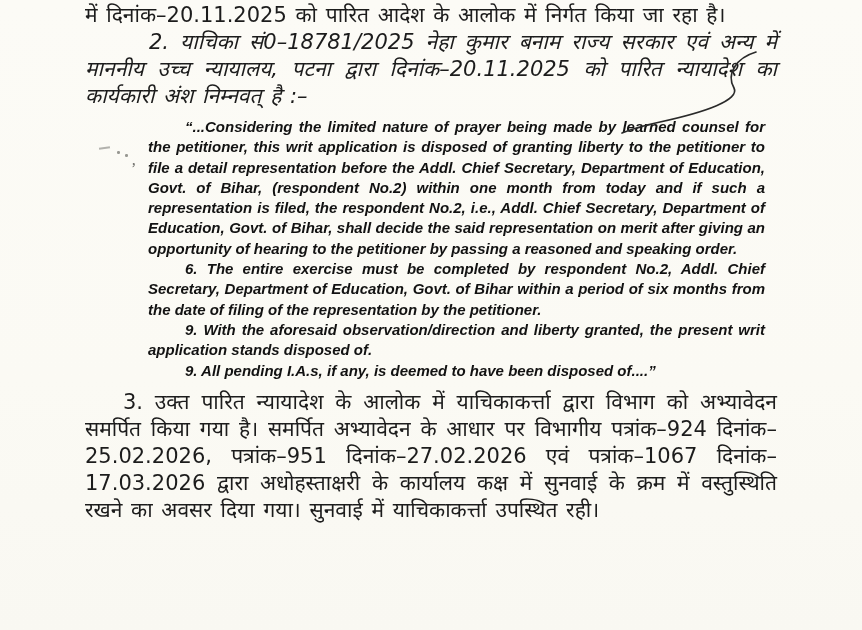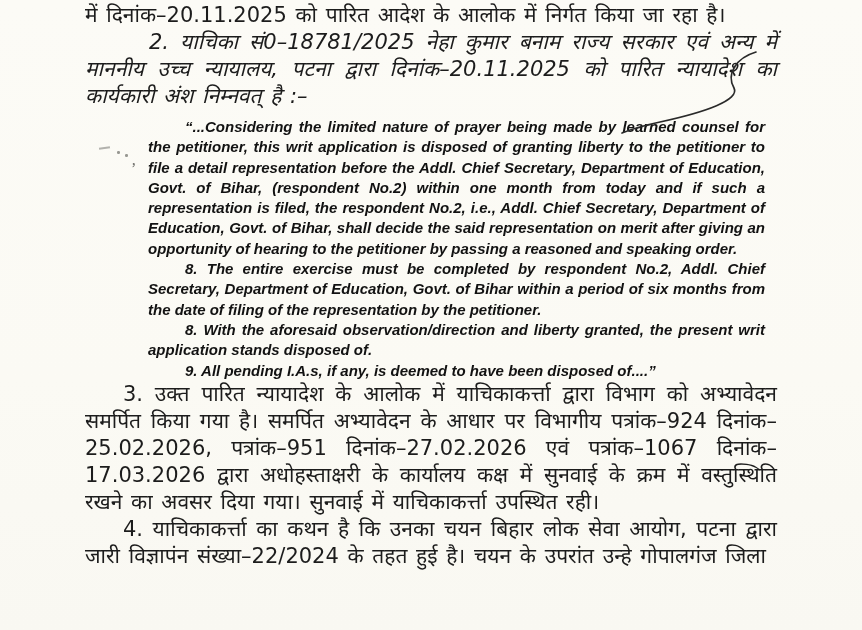--- a/index.html
+++ b/index.html
@@ -16,21 +16,21 @@
   .content{
     position:absolute;left:85px;top:2px;width:692px;
   }
   .hindi{
     font-family:"DejaVu Sans",sans-serif;
     font-size:21px;line-height:27px;
     text-align:justify;margin:0;color:#1c1c1c;
     word-spacing:2px;
   }
   .indent-lg{text-indent:64px;font-style:italic;}
-  .indent{text-indent:38px;}
+  .indent{text-indent:38px;margin-top:8px;}
   .quote{
     box-sizing:border-box;
     margin:7px 0 0 63px;width:617px;
     font-family:"Liberation Sans",sans-serif;
     font-style:italic;font-weight:700;
     font-size:15px;line-height:20.3px;
     text-align:justify;color:#121212;
   }
   .quote p{margin:0;text-indent:37px;}
   
@@ -64,28 +64,27 @@
 <div class="page">
 
   <div class="content">
 
     <p class="hindi" lang="hi">में दिनांक–20.11.2025 को पारित आदेश के आलोक में निर्गत किया जा रहा है।</p>
 
     <p class="hindi indent-lg" lang="hi">2. याचिका सं0–18781/2025 नेहा कुमार बनाम राज्य सरकार एवं अन्य में माननीय उच्च न्यायालय, पटना द्वारा दिनांक–20.11.2025 को पारित न्यायादेश का कार्यकारी अंश निम्नवत् है :–</p>
 
     <div class="quote" lang="en">
       <p>“...Considering the limited nature of prayer being made by learned counsel for the petitioner, this writ application is disposed of granting liberty to the petitioner to file a detail representation before the Addl. Chief Secretary, Department of Education, Govt. of Bihar, (respondent No.2) within one month from today and if such a representation is filed, the respondent No.2, i.e., Addl. Chief Secretary, Department of Education, Govt. of Bihar, shall decide the said representation on merit after giving an opportunity of hearing to the petitioner by passing a reasoned and speaking order.</p>
-      <p>8. The entire exercise must be completed by respondent No.2, Addl. Chief Secretary, Department of Education, Govt. of Bihar within a period of six months from the date of filing of the representation by the petitioner.</p>
-      <p>8. With the aforesaid observation/direction and liberty granted, the present writ application stands disposed of.</p>
+      <p>6. The entire exercise must be completed by respondent No.2, Addl. Chief Secretary, Department of Education, Govt. of Bihar within a period of six months from the date of filing of the representation by the petitioner.</p>
+      <p>9. With the aforesaid observation/direction and liberty granted, the present writ application stands disposed of.</p>
       <p>9. All pending I.A.s, if any, is deemed to have been disposed of....”</p>
     </div>
 
     <p class="hindi indent" lang="hi">3. उक्त पारित न्यायादेश के आलोक में याचिकाकर्त्ता द्वारा विभाग को अभ्यावेदन समर्पित किया गया है। समर्पित अभ्यावेदन के आधार पर विभागीय पत्रांक–924 दिनांक–25.02.2026, पत्रांक–951 दिनांक–27.02.2026 एवं पत्रांक–1067 दिनांक–17.03.2026 द्वारा अधोहस्ताक्षरी के कार्यालय कक्ष में सुनवाई के क्रम में वस्तुस्थिति रखने का अवसर दिया गया। सुनवाई में याचिकाकर्त्ता उपस्थित रही।</p>
 
-    <p class="hindi indent" lang="hi">4. याचिकाकर्त्ता का कथन है कि उनका चयन बिहार लोक सेवा आयोग, पटना द्वारा जारी विज्ञापंन संख्या–22/2024 के तहत हुई है। चयन के उपरांत उन्हे गोपालगंज जिला</p>
 
   </div>
 
   <svg class="pen-stroke" viewBox="0 0 160 92" xmlns="http://www.w3.org/2000/svg">
     <path d="M 141,4 C 121,10 111,26 119,40 C 125,52 91,64 45,74 C 31,77 17,81 7,85" fill="none" stroke="#2a2a2a" stroke-width="1.7" stroke-linecap="round"></path>
   </svg>
 
   <span class="artifact-dash"></span>
   <span class="artifact-dots">
       <i></i>

